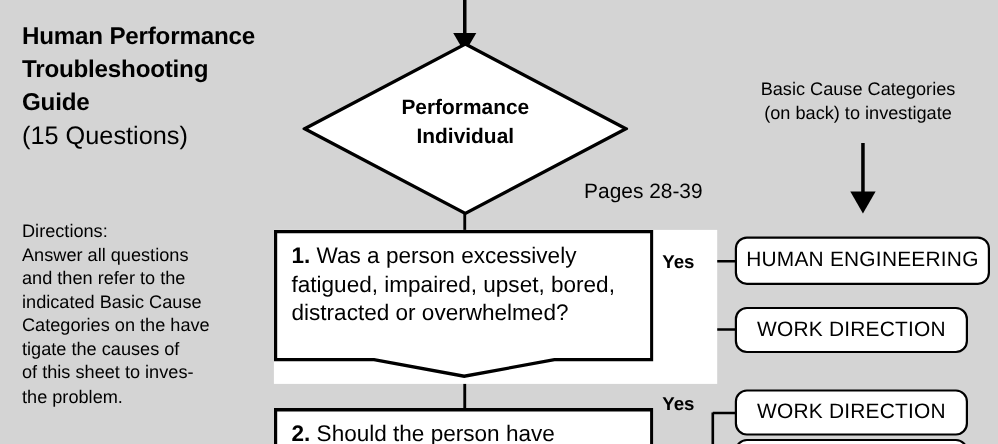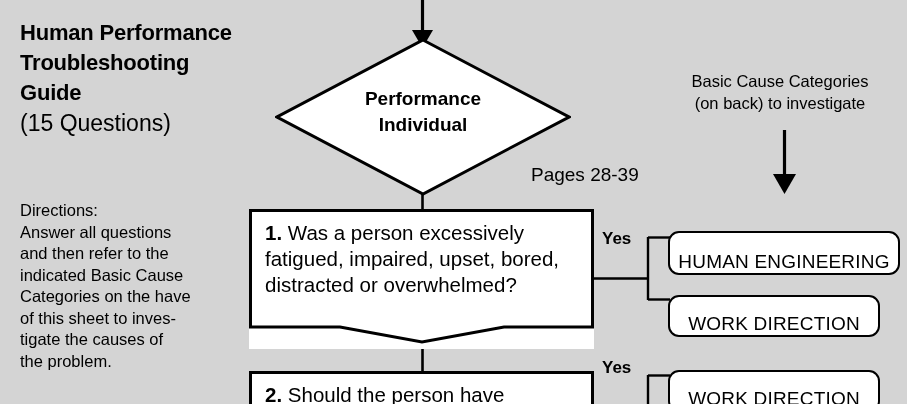--- a/index.html
+++ b/index.html
@@ -46,37 +46,36 @@
   }
 
   
   .qbox{background:#fff;}
   .qbox svg{display:block;position:absolute;left:0;top:0;}
   .qtext{
     position:absolute;font-size:20.5px;line-height:26px;color:#000;
   }
   .qtext b{font-weight:bold;}
 
-  #q1{left:249px;top:209px;width:345px;height:140px;}
+  #q1{left:249px;top:209px;width:403px;height:140px;}
   #q1 .qtext{left:16px;top:11px;width:315px;}
 
   #q2{left:249px;top:371px;width:345px;height:60px;}
   #q2 .qtext{left:16px;top:11px;width:320px;}
 
   
   .yes-label{font-weight:bold;font-size:17px;}
   #yes1{left:602px;top:229px;}
   #yes2{left:602px;top:358px;}
 
   
   .catbox{
     position:absolute;background:#fff;border:2.5px solid #000;
-    border-radius:11px;display:flex;align-items:flex-end;
+    border-radius:11px;display:flex;align-items:center;
     box-sizing:border-box;
-    margin-top:16px;
   }
   .catbox .cat-label{
     width:100%;text-align:center;font-size:19px;letter-spacing:0.2px;
     white-space:nowrap;
   }
   #cat-he{left:668px;top:215px;width:232px;height:44px;}
   #cat-wd1{left:668px;top:279px;width:212px;height:42px;}
   #cat-wd2{left:668px;top:354px;width:212px;height:42px;}
   #cat-partial{left:668px;top:399px;width:212px;height:42px;}
 
@@ -123,22 +122,22 @@
     <div class="t-line">Guide</div>
     <div class="t-sub">(15 Questions)</div>
   </div>
 
   <div class="abs" id="directions">
     <div class="d-line">Directions:</div>
     <div class="d-line">Answer all questions</div>
     <div class="d-line">and then refer to the</div>
     <div class="d-line">indicated Basic Cause</div>
     <div class="d-line">Categories on the have</div>
+    <div class="d-line">tigate the causes of</div>
     <div class="d-line">of this sheet to inves-</div>
-    <div class="d-line">tigate the causes of</div>
     <div class="d-line">the problem.</div>
   </div>
 
   <div class="abs" id="diamond-wrap">
     <svg width="296" height="158" viewBox="0 0 296 158">
       <polygon points="148,2 294,79 148,156 2,79" fill="#ffffff" stroke="#000000" stroke-width="3"></polygon>
     </svg>
   </div>
   <div class="abs" id="diamond-label">
     <div>Performance</div>

